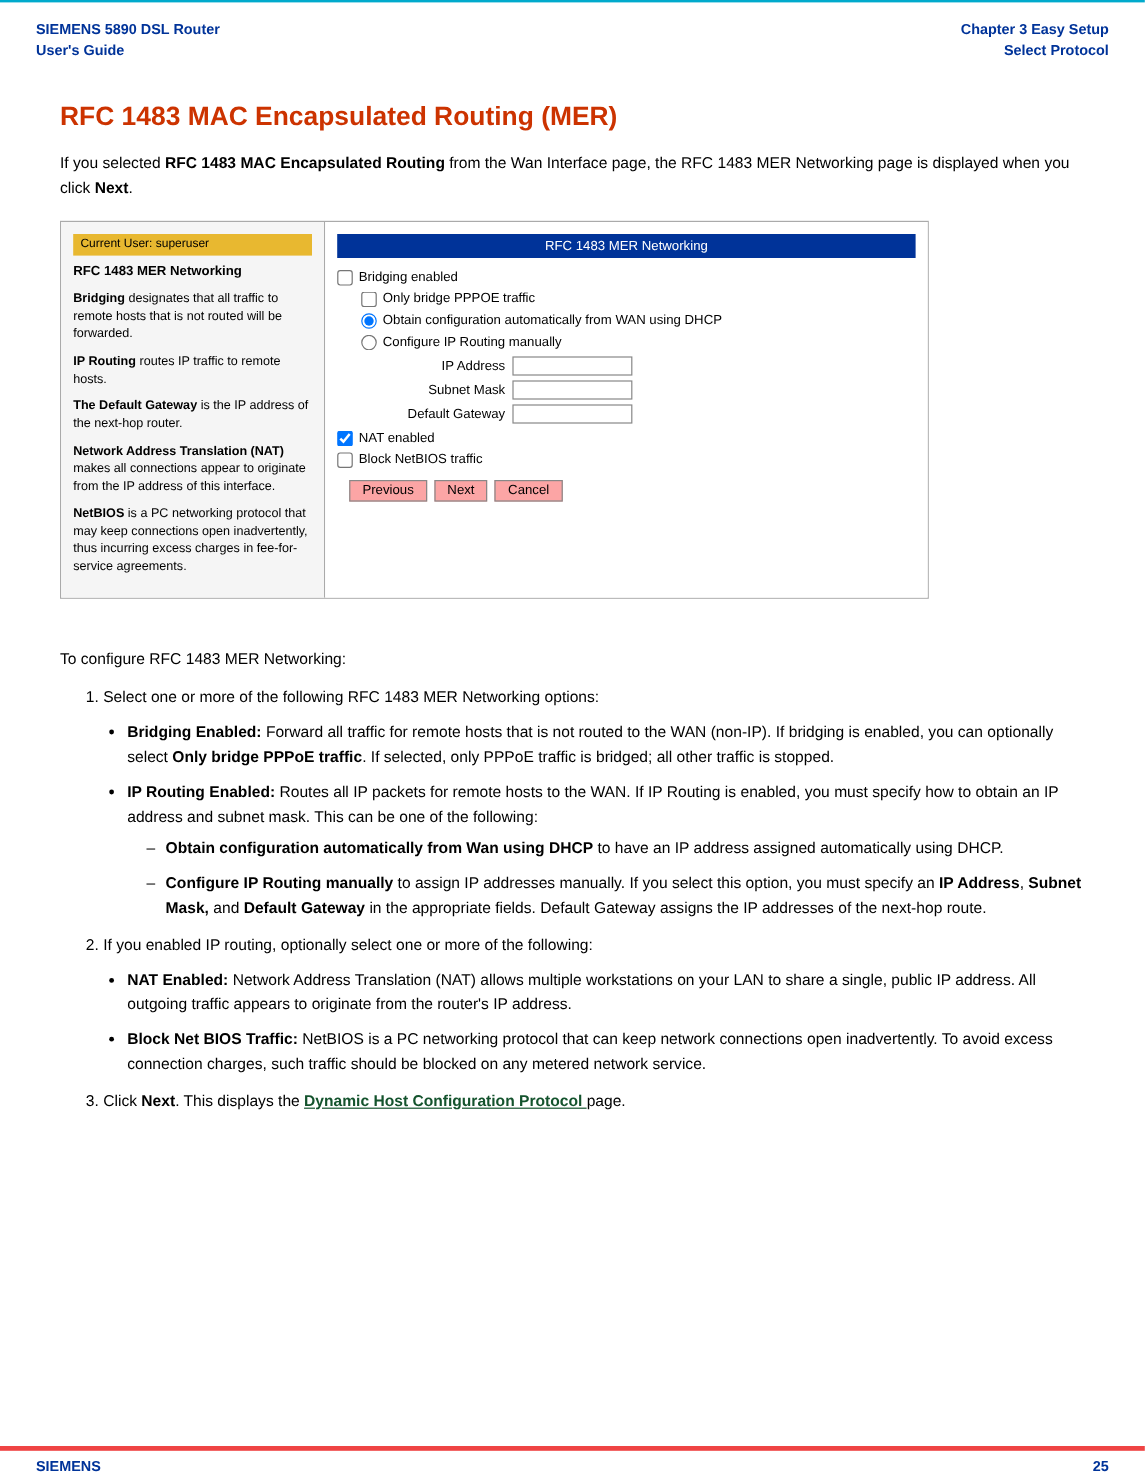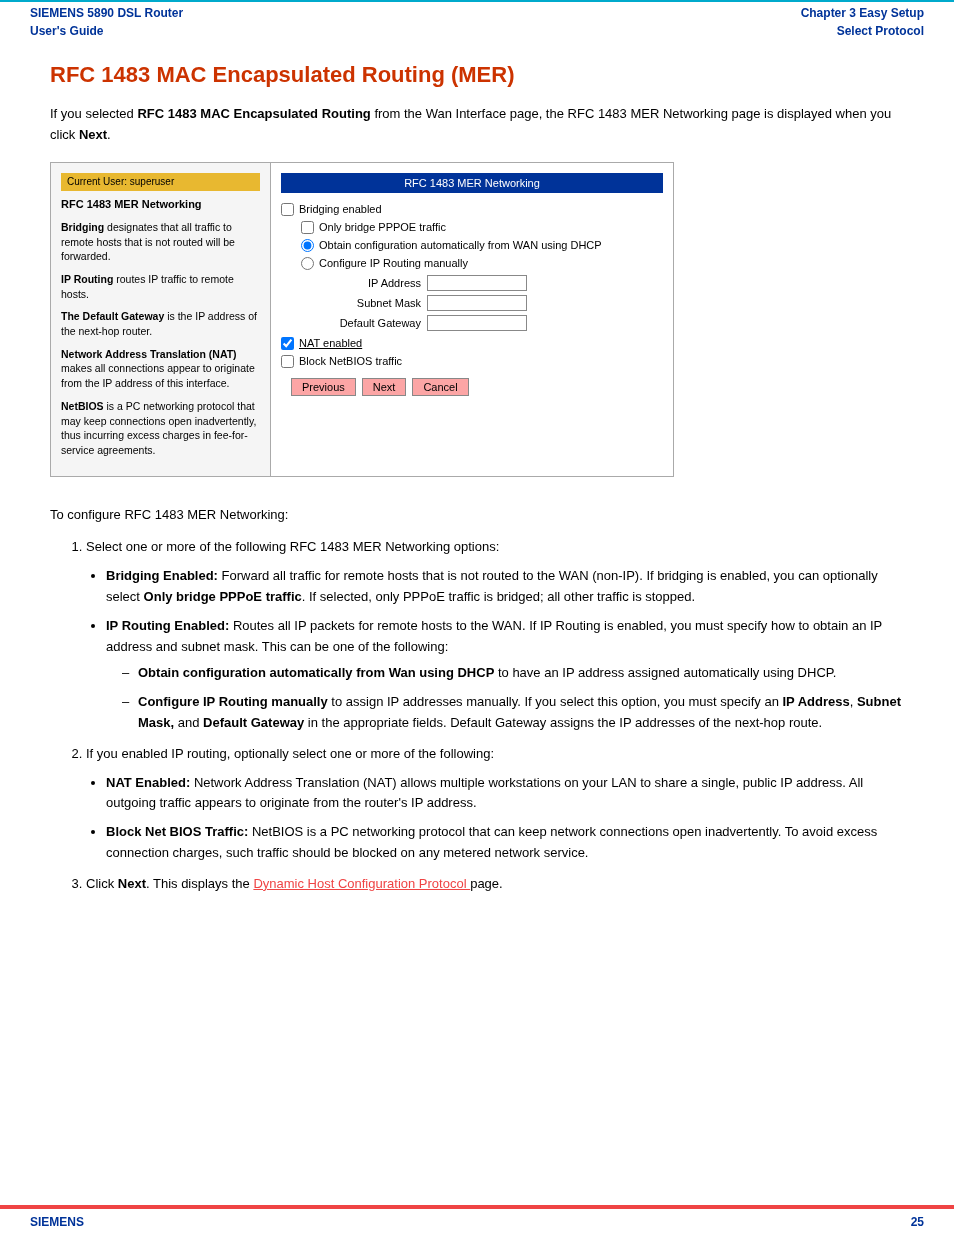--- a/index.html
+++ b/index.html
@@ -8,21 +8,21 @@
       font-size: 13px;
       color: #000;
       background: #fff;
       width: 954px;
       min-height: 1235px;
     }
 
     
     .page-header {
       border-top: 2px solid #00aacc;
-      padding: 2px 30px;
+      padding: 13px 30px;
       display: flex;
       justify-content: space-between;
       align-items: flex-start;
     }
     .header-left, .header-right {
       font-size: 12px;
       color: #003399;
       font-weight: bold;
       line-height: 1.5;
     }
@@ -44,23 +44,23 @@
     
     .intro-para {
       font-size: 13px;
       line-height: 1.6;
       margin-bottom: 16px;
     }
 
     
     .ui-screenshot {
       border: 1px solid #aaa;
-      margin-bottom: 28px;
-      display: flex;
-      width: 624px;
+      margin-bottom: 40px;
+      display: flex;
+      width: 724px;
     }
     .ui-left-panel {
       background: #f5f5f5;
       width: 220px;
       padding: 10px;
       border-right: 1px solid #aaa;
       font-size: 10.5px;
       line-height: 1.4;
     }
     .ui-left-panel .user-bar {
@@ -179,22 +179,23 @@
       padding-left: 16px;
       position: relative;
     }
     ul.inner-list > li::before {
       content: "–";
       position: absolute;
       left: 0;
     }
 
     a {
-      color: #ef4444;
+      color: #14532d;
       text-decoration: underline;
+      font-weight: bold;
     }
 
     
     .page-footer {
       border-top: 4px solid #ef4444;
       padding: 6px 30px;
       display: flex;
       justify-content: space-between;
       margin-top: auto;
       position: absolute;
@@ -289,21 +290,21 @@
         </div>
         <div class="ui-field-row">
           <label>Subnet Mask</label>
           <input type="text" style="">
         </div>
         <div class="ui-field-row">
           <label>Default Gateway</label>
           <input type="text" style="">
         </div>
 
-        <div class="ui-form-row" style="margin-top:6px;text-decoration:underline;">
+        <div class="ui-form-row" style="margin-top:6px;">
           <input type="checkbox" checked="" style="">
           <span>NAT enabled</span>
         </div>
         <div class="ui-form-row">
           <input type="checkbox" style="">
           <span>Block NetBIOS traffic</span>
         </div>
 
         <div class="ui-buttons">
           <button class="ui-btn">Previous</button>

